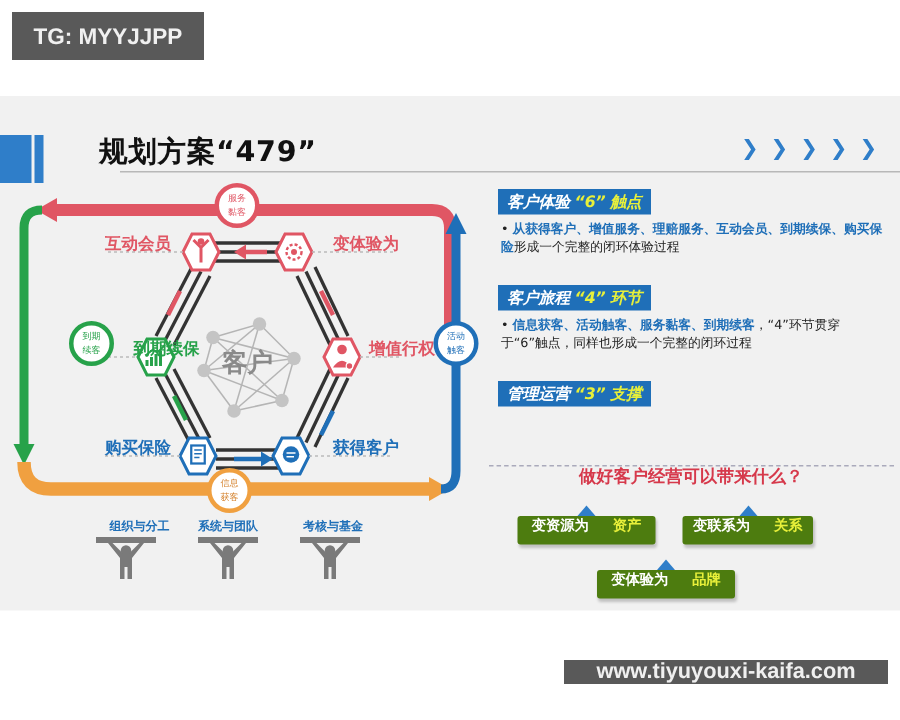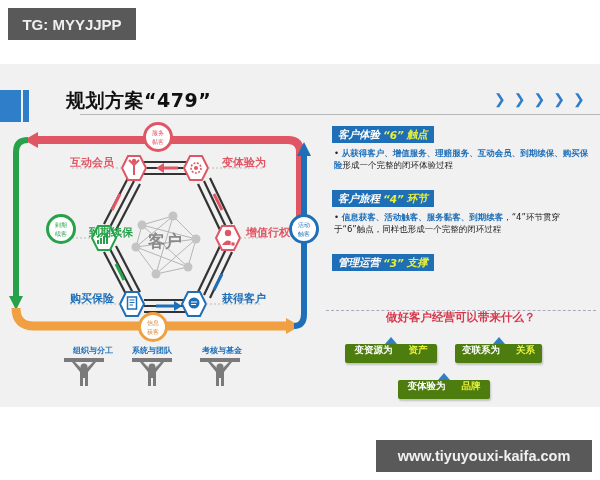--- a/index.html
+++ b/index.html
@@ -6,21 +6,21 @@
     body {
       width: 600px; height: 480px; background: #ffffff; position: relative; overflow: hidden;
       font-family: "DejaVu Sans", sans-serif;
     }
     .watermark {
       position: absolute; background: #595959; color: #f0f0f0;
       font-family: "Liberation Sans", sans-serif; font-size: 15px;
       display: flex; align-items: center; justify-content: center; font-weight: bold;
     }
     #wm-top { left: 8px; top: 8px; width: 128px; height: 32px; }
-    #wm-bottom { left: 376px; top: 440px; width: 216px; height: 32px; font-size: 14.5px; }
+    #wm-bottom { left: 376px; top: 440px; width: 216px; height: 16px; font-size: 14.5px; }
 
     .slide {
       position: absolute; left: 0; top: 64px; width: 600px; height: 343px; background: #f1f1f1;
     }
     .title-bar-a { position: absolute; left: 0; top: 26px; width: 21px; height: 32px; background: #2f7ec9; }
     .title-bar-b { position: absolute; left: 23px; top: 26px; width: 6px; height: 32px; background: #2f7ec9; }
     .slide-title {
       position: absolute; left: 66px; top: 24px; font-size: 19px; font-weight: bold; color: #111;
       font-family: "DejaVu Sans", sans-serif; letter-spacing: 0.5px;
     }

